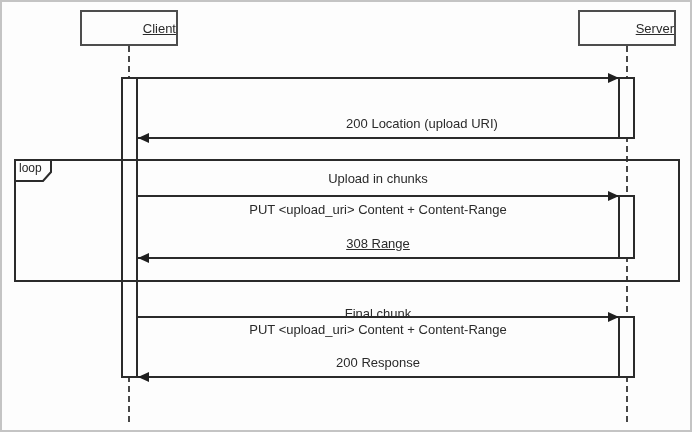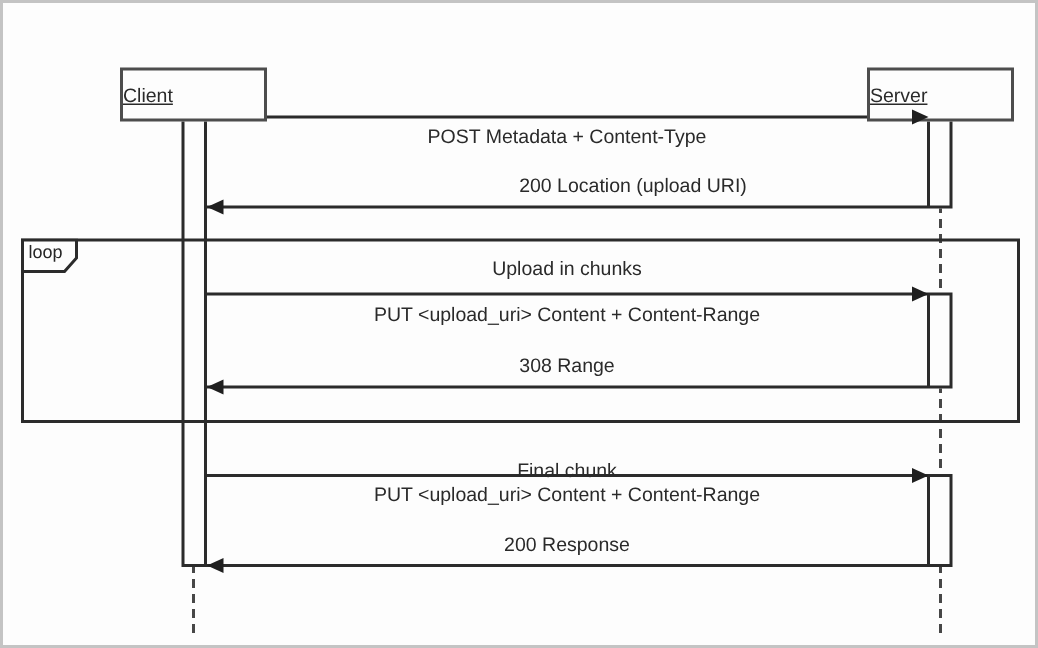--- a/index.html
+++ b/index.html
@@ -12,23 +12,22 @@
     font-family:"Liberation Sans", sans-serif;
     color:#262626;
     overflow:hidden;
   }
   .abs{position:absolute;box-sizing:border-box;}
   
   .actor-box{
     width:98px;height:36px;
     border:2px solid #4d4d4d;
     background:#fdfdfd;
-    display:flex;align-items:center;justify-content:flex-start;
+    display:flex;align-items:center;justify-content:flex-end;
     z-index:6;
-    margin-top:35px;
   }
   .actor-label{
     font-size:13px;
     text-decoration:underline;
     color:#2a2a2a;
   }
   
   .lifeline{
     width:0;
     border-left:2px dashed #474747;
@@ -103,30 +102,29 @@
   <div class="abs bar" style="left:616px;top:314px;width:17px;height:62px;"></div>
 
   <div class="abs frame" style="left:12px;top:157px;width:666px;height:123px;"></div>
   <svg class="abs frame-tab" width="42" height="26" viewBox="0 0 42 26">
     <path d="M1,1 H37 V13 L29,22 H1 Z" fill="#fdfdfd" stroke="#2b2b2b" stroke-width="2"></path>
   </svg>
   <span class="abs frame-tab-label">loop</span>
 
   <div class="abs mline" style="top:75px;"></div>
   <div class="abs arrow arrow-right" style="top:71px;"></div>
-  <div class="abs msg" style="top:81px;">POST Metadata + Content-Type</div>
   <div class="abs msg" style="top:114px;margin-left:44px;">200 Location (upload URI)</div>
   <div class="abs mline" style="top:135px;"></div>
   <div class="abs arrow arrow-left" style="top:131px;"></div>
 
   <div class="abs msg" style="top:169px;text-align:center;">Upload in chunks</div>
   <div class="abs mline" style="top:193px;"></div>
   <div class="abs arrow arrow-right" style="top:189px;"></div>
   <div class="abs msg" style="top:200px;">PUT &lt;upload_uri&gt; Content + Content-Range</div>
-  <div class="abs msg" style="top:234px;">308 Range</div>
+  <div class="abs msg" style="top:234px;text-decoration:underline;">308 Range</div>
   <div class="abs mline" style="top:255px;"></div>
   <div class="abs arrow arrow-left" style="top:251px;"></div>
 
   <div class="abs msg" style="top:288px;margin-top:16px;">Final chunk</div>
   <div class="abs mline" style="top:314px;"></div>
   <div class="abs arrow arrow-right" style="top:310px;"></div>
   <div class="abs msg" style="top:320px;">PUT &lt;upload_uri&gt; Content + Content-Range</div>
   <div class="abs msg" style="top:353px;">200 Response</div>
   <div class="abs mline" style="top:374px;"></div>
   <div class="abs arrow arrow-left" style="top:370px;"></div>

